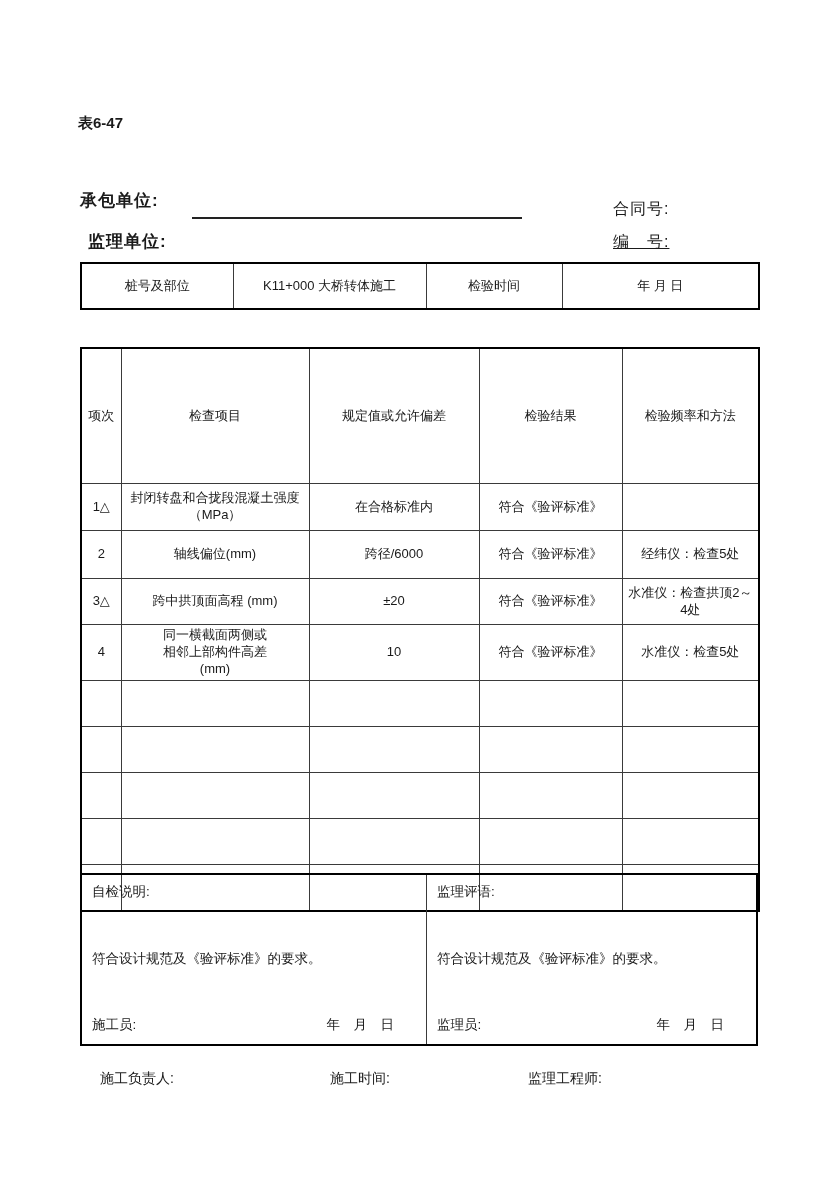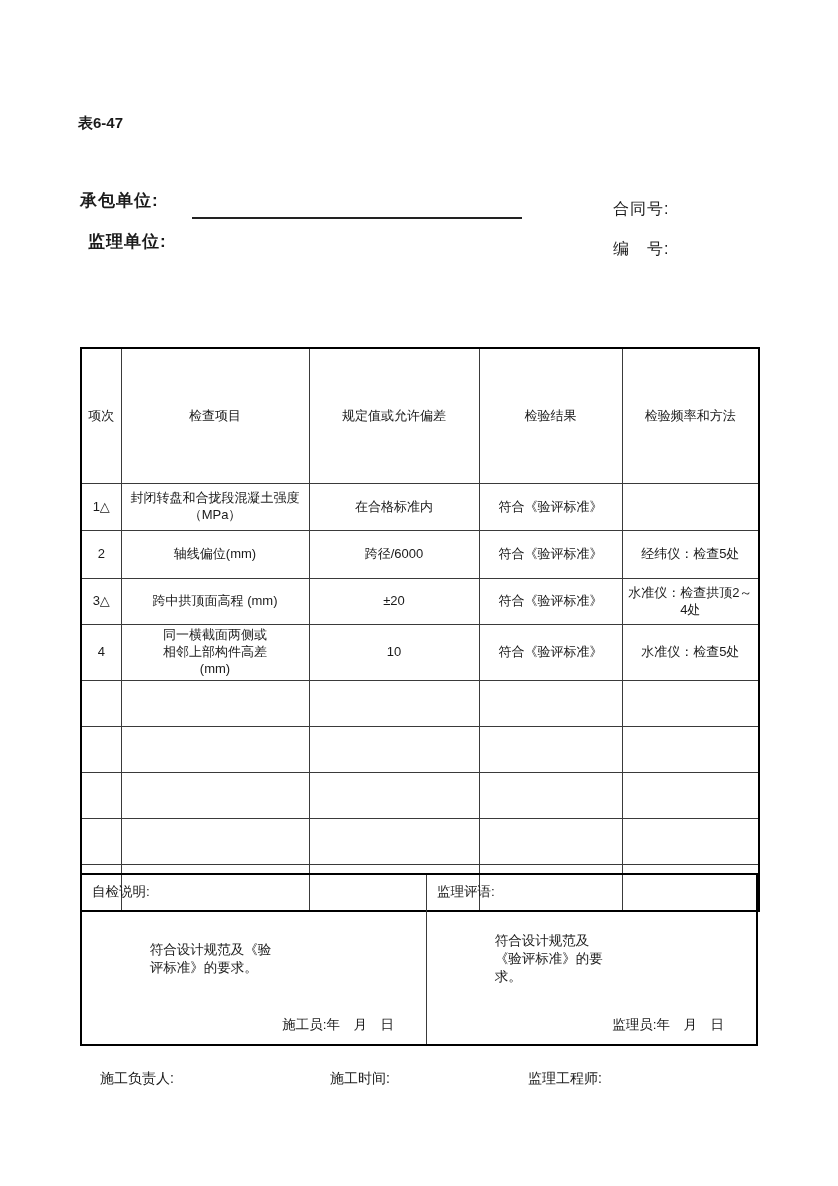--- a/index.html
+++ b/index.html
@@ -28,21 +28,21 @@
   .lbl-supervisor { left:88px; top:230px; }
   .fill-line {
     position:absolute; left:192px; top:194px;
     width:330px; height:23px;
     border-bottom:2px solid #222222;
   }
   .side-label {
     position:absolute; left:613px; font-size:16px; letter-spacing:1px;
   }
   .lbl-contract-no { top:199px; }
-  .lbl-serial-no   { top:239px; }
+  .lbl-serial-no   { top:232px;text-decoration:underline; }
 
   table { border-collapse:collapse; table-layout:fixed; }
   td, th {
     border:1px solid #3a3a3a;
     font-size:13px; font-weight:400;
     text-align:center; vertical-align:middle;
     padding:2px 4px; line-height:1.3;
     overflow:hidden;
   }
   .info-table {
@@ -61,21 +61,21 @@
   .main-table tr.r2 td { height:41px; }
   .main-table tr.r3 td { height:46px;text-align:center; }
   .main-table tr.re td { height:41px; }
 
   .bottom {
     position:absolute; left:80px; top:873px; width:678px; height:173px;
     border:2px solid #000;
     display:flex; box-sizing:border-box;
   }
   .b-cell {
-    display:flex; flex-direction:row;
+    display:flex; flex-direction:column;
     box-sizing:border-box;
     padding:8px 10px 10px 10px;
     font-size:13.5px;
   }
   .b-cell.left  { width:345px; border-right:1px solid #3a3a3a; }
   .b-cell.right { flex:1; }
   .b-label { flex:0 0 auto; }
   .b-content { flex:1 1 auto; display:flex; align-items:center; }
   .b-sign {
     flex:0 0 auto;
@@ -106,20 +106,26 @@
   <div class="side-label lbl-serial-no">编　号:</div>
 
   <table class="info-table">
     <colgroup>
         <col style="width:152px">
         <col style="width:193px">
         <col style="width:136px">
         <col style="width:197px">
       </colgroup>
     <tbody>
+    <tr>
+      <td>桩号及部位</td>
+      <td>K11+000 大桥转体施工</td>
+      <td>检验时间</td>
+      <td>年 月 日</td>
+    </tr>
   </tbody>
     </table>
 
   <table class="main-table">
     <colgroup>
         <col style="width:40px">
         <col style="width:188px">
         <col style="width:170px">
         <col style="width:143px">
         <col style="width:137px">

